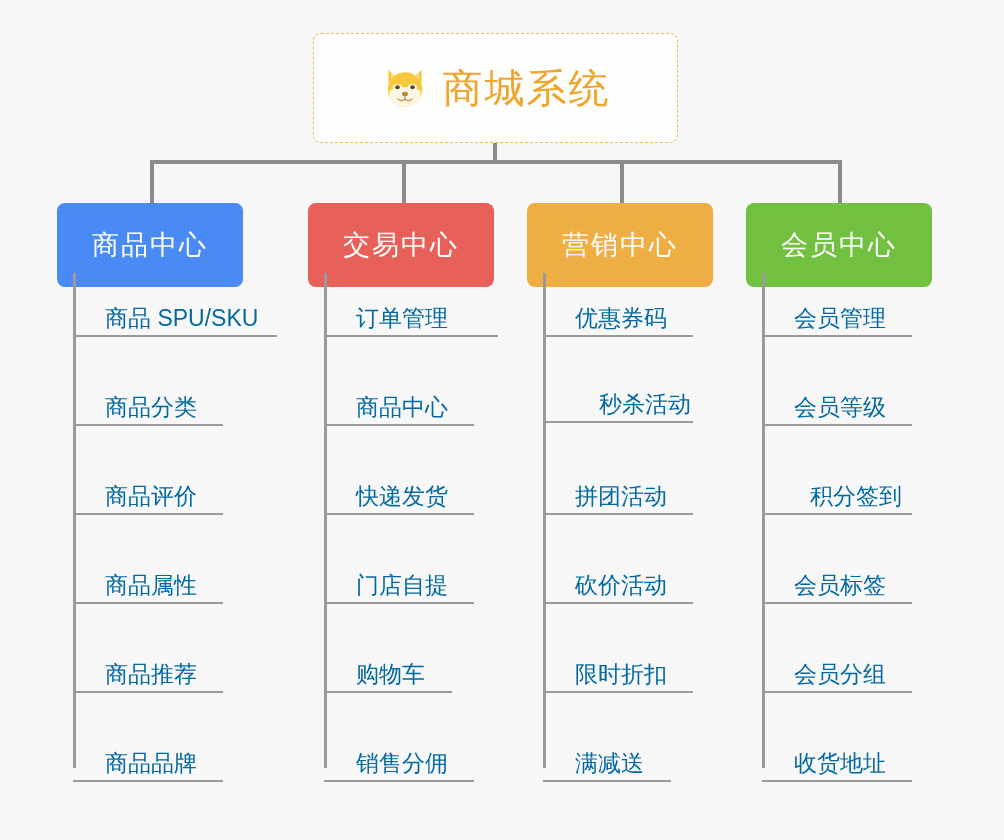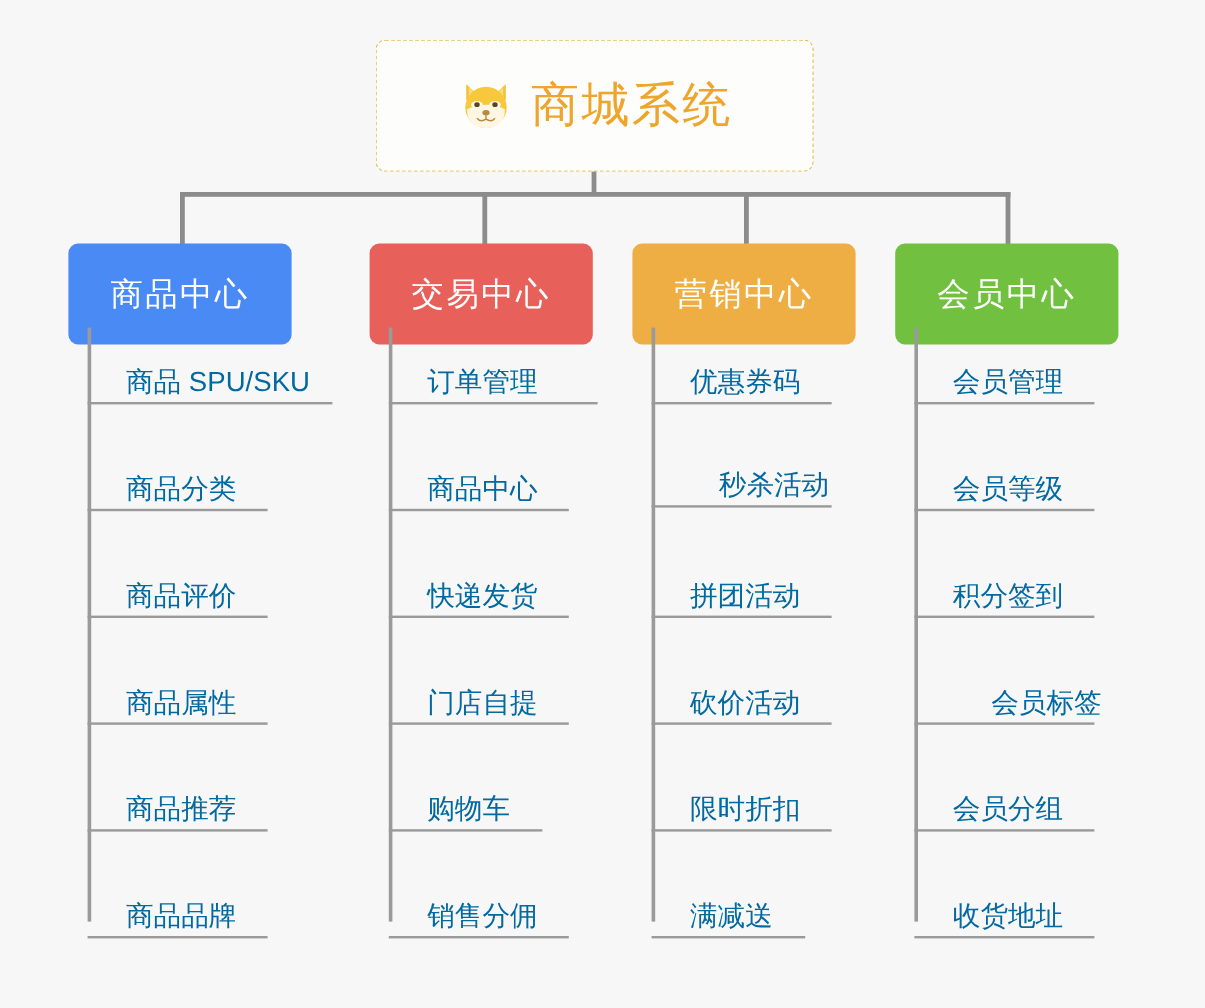--- a/index.html
+++ b/index.html
@@ -223,25 +223,25 @@
     </div>
     <div class="spine" style="height:495px;"></div>
     <div class="leaf" style="top:88px;">
       <div class="leaf-line" style="width:150px;"></div>
       <span class="leaf-label">会员管理</span>
     </div>
     <div class="leaf" style="top:177px;">
       <div class="leaf-line" style="width:150px;"></div>
       <span class="leaf-label">会员等级</span>
     </div>
-    <div class="leaf" style="top:266px;">
+    <div class="leaf" style="top:266px;padding-left:16px;">
       <div class="leaf-line" style="width:150px;"></div>
       <span class="leaf-label">积分签到</span>
     </div>
-    <div class="leaf" style="top:355px;padding-left:32px;">
+    <div class="leaf" style="top:355px;">
       <div class="leaf-line" style="width:150px;"></div>
       <span class="leaf-label">会员标签</span>
     </div>
     <div class="leaf" style="top:444px;">
       <div class="leaf-line" style="width:150px;"></div>
       <span class="leaf-label">会员分组</span>
     </div>
     <div class="leaf" style="top:533px;">
       <div class="leaf-line" style="width:150px;"></div>
       <span class="leaf-label">收货地址</span>

